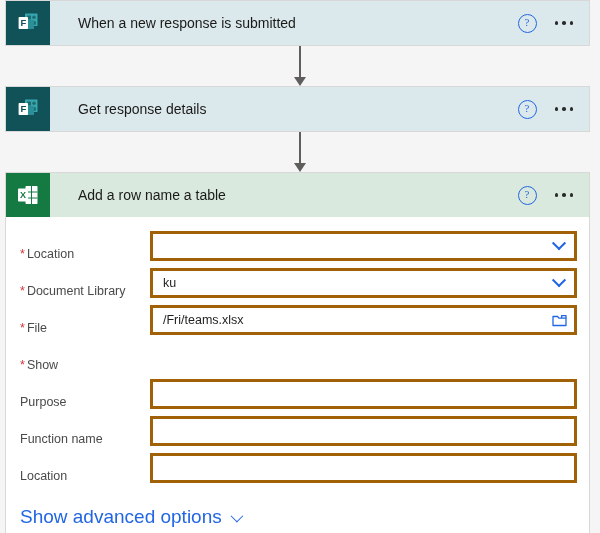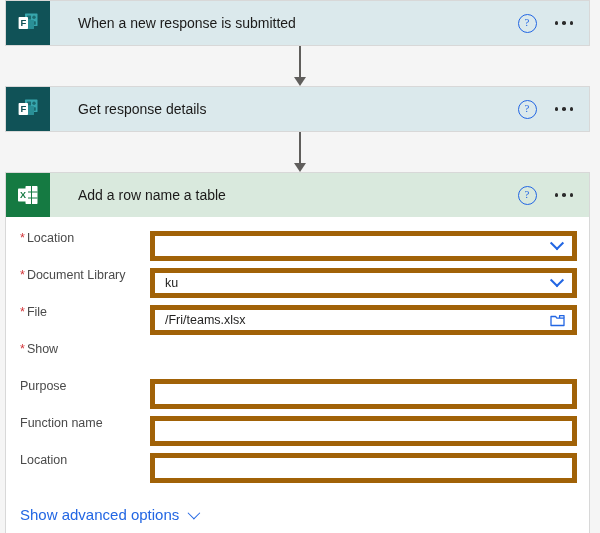--- a/index.html
+++ b/index.html
@@ -110,41 +110,41 @@
     border-top: 9px solid #605e5c;
   }
 
   
   .card-body {
     padding: 14px 0 0 0;
     background: #ffffff;
   }
   .field-row {
     display: flex;
-    align-items: flex-start;
+    align-items: flex-end;
     height: 30px;
     margin-bottom: 7px;
     padding: 0 12px 0 14px;
   }
   .field-label {
     width: 130px;
     flex: 0 0 130px;
     font-size: 12.5px;
     color: #4a4a4a;
     white-space: nowrap;
   }
   .req-star {
     color: #d13438;
     margin-right: 2px;
   }
   .field-control {
     flex: 1 1 auto;
     position: relative;
     height: 30px;
-    border: 5px solid #a16207;
+    border: 3px solid #a16207;
     background: #ffffff;
     box-sizing: border-box;
     display: flex;
     align-items: center;
   }
   .field-value {
     flex: 1 1 auto;
     padding: 0 8px 0 10px;
     font-size: 12.5px;
     color: #201f1e;
@@ -192,21 +192,21 @@
   
   .advanced-row {
     display: flex;
     align-items: center;
     gap: 9px;
     padding: 16px 0 18px 14px;
     cursor: pointer;
   }
   .advanced-link {
     color: #2266e3;
-    font-size: 15px;
+    font-size: 19px;
   }
   .chev-blue-sm {
     width: 8px;
     height: 8px;
     border-right: 1.6px solid #2266e3;
     border-bottom: 1.6px solid #2266e3;
     transform: rotate(45deg) translateY(-2px);
   }
 </style>
 </head>

